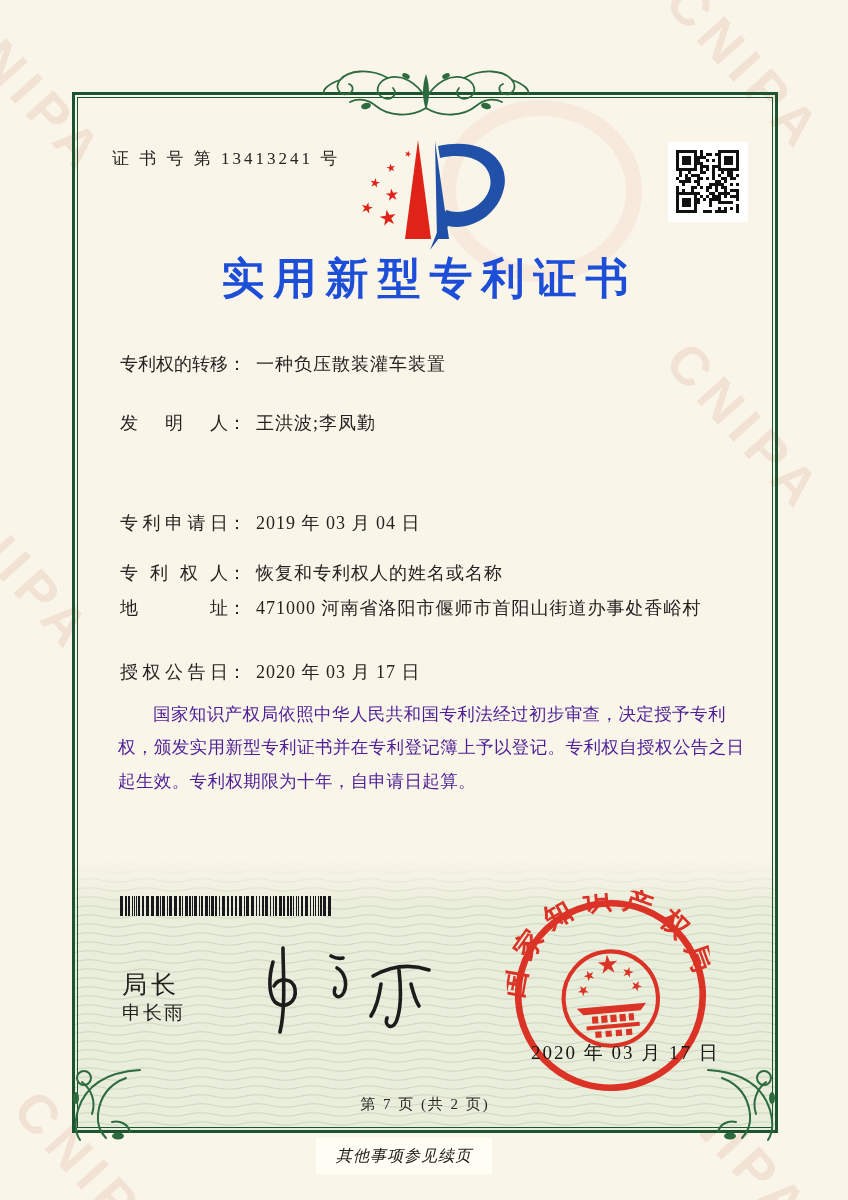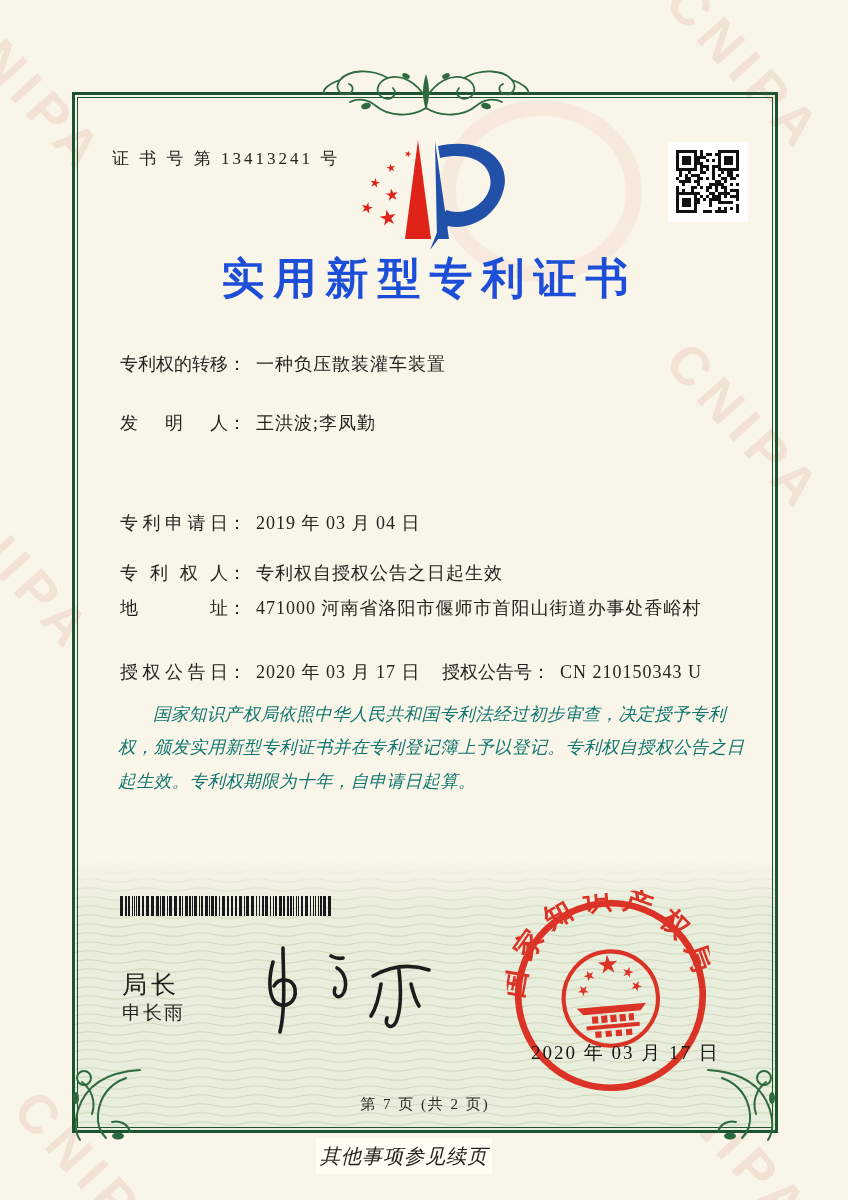--- a/index.html
+++ b/index.html
@@ -32,36 +32,36 @@
   .title{position:absolute;left:72px;top:250px;width:706px;text-align:center;font-size:43px;
       font-weight:600;letter-spacing:9px;text-indent:9px;color:#1d4ed8;}
   
   .frow{position:absolute;left:120px;font-size:18px;color:#262220;white-space:nowrap;}
   .flabel{display:inline-block;width:108px;text-align:justify;text-align-last:justify;}
   .fvalue{margin-left:10px;letter-spacing:1px;}
   .fgroup2{position:absolute;left:322px;top:0;white-space:nowrap;}
   .fgroup2 .flabel{width:90px;}
   
   .body-text{position:absolute;left:118px;top:698px;width:630px;font-size:17.5px;
-      line-height:1.9;letter-spacing:0.4px;font-style:italic;color:#0f766e;}
+      line-height:1.9;letter-spacing:0.4px;color:#4c1d95;}
   .body-text p{margin:0;text-indent:2em;}
   
   .barcode{position:absolute;left:120px;top:896px;width:216px;height:20px;display:flex;align-items:stretch;}
   .barcode div{background:#17171c;}
   .issuer-title{position:absolute;left:122px;top:968px;font-family:"Liberation Sans","DejaVu Sans",sans-serif;
       font-size:25px;letter-spacing:4px;color:#22201d;}
   .issuer-name{position:absolute;left:122px;top:1000px;font-family:"Liberation Sans","DejaVu Sans",sans-serif;
       font-size:19px;letter-spacing:2px;color:#22201d;}
   .sig{position:absolute;left:245px;top:942px;}
   .seal{position:absolute;left:508px;top:893px;transform:rotate(-5deg);}
   .seal-date{position:absolute;left:531px;top:1040px;font-size:19px;letter-spacing:2px;color:#181614;z-index:6;}
   .page-info{position:absolute;left:72px;top:1095px;width:706px;text-align:center;font-size:15px;
       letter-spacing:2px;color:#2a2724;}
   .cont-note{position:absolute;left:316px;top:1138px;width:176px;height:36px;line-height:36px;
-      background:#fffdf4;text-align:center;font-size:20px;font-style:italic;letter-spacing:1px;color:#24201c;}
+      background:#fffdf4;text-align:center;font-size:16px;font-style:italic;letter-spacing:1px;color:#24201c;}
 </style>
 </head>
 <body>
 
 <div class="page">
 
   <div class="wm" style="left:-18px;top:-8px">CNIPA</div>
   <div class="wm" style="left:700px;top:-30px">CNIPA</div>
   <div class="wm" style="left:700px;top:330px">CNIPA</div>
   <div class="wm" style="left:-30px;top:470px">CNIPA</div>
@@ -590,30 +590,27 @@
   <div class="frow" style="top:352px">
     <span class="flabel">专利权的转移</span><span>：</span><span class="fvalue">一种负压散装灌车装置</span>
   </div>
   <div class="frow" style="top:411px">
     <span class="flabel">发明人</span><span>：</span><span class="fvalue">王洪波;李凤勤</span>
   </div>
   <div class="frow" style="top:511px">
     <span class="flabel">专利申请日</span><span>：</span><span class="fvalue">2019 年 03 月 04 日</span>
   </div>
   <div class="frow" style="top:561px">
-    <span class="flabel">专利权人</span><span>：</span><span class="fvalue">专利权自授权公告之日起生效</span>
+    <span class="flabel">专利权人</span><span>：</span><span class="fvalue">恢复和专利权人的姓名或名称</span>
   </div>
   <div class="frow" style="top:596px">
     <span class="flabel">地址</span><span>：</span><span class="fvalue">471000 河南省洛阳市偃师市首阳山街道办事处香峪村</span>
   </div>
   <div class="frow" style="top:660px;width:628px">
     <span class="flabel">授权公告日</span><span>：</span><span class="fvalue">2020 年 03 月 17 日</span>
-    <span class="fgroup2">
-      <span class="flabel">授权公告号</span><span>：</span><span class="fvalue">CN 210150343 U</span>
-    </span>
   </div>
 
   <div class="body-text">
     <p>国家知识产权局依照中华人民共和国专利法经过初步审查，决定授予专利权，颁发实用新型专利证书并在专利登记簿上予以登记。专利权自授权公告之日起生效。专利权期限为十年，自申请日起算。</p>
   </div>
 
   <div class="barcode" id="barcode">
       <div style="width: 3px; margin-right: 2px;"></div>
       <div style="width: 2px; margin-right: 1px;"></div>
       <div style="width: 2px; margin-right: 2px;"></div>

